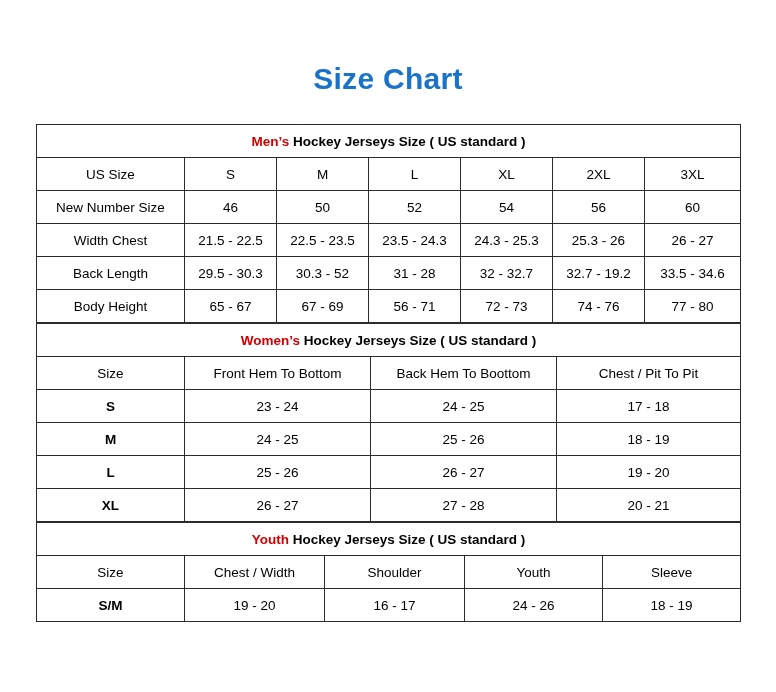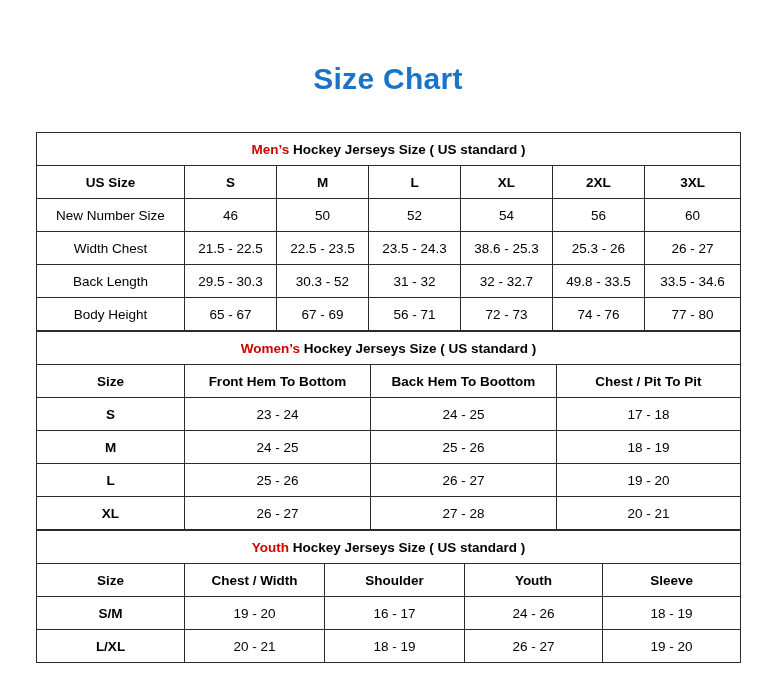--- a/index.html
+++ b/index.html
@@ -21,21 +21,21 @@
   }
   .title {
     text-align: center;
     color: #1a73c8;
     font-size: 30px;
     font-weight: bold;
     padding-top: 62px;
     letter-spacing: 0.3px;
   }
   .chart-wrap {
-    margin: 36px 36px 0 36px;
+    margin: 28px 36px 0 36px;
   }
   table.size-table {
     border-collapse: collapse;
     width: 704px;
     table-layout: fixed;
   }
   table.size-table td {
     border: 1px solid #2b2b2b;
     text-align: center;
     vertical-align: middle;
@@ -51,21 +51,21 @@
     height: 32px;
   }
   .hl {
     color: #d00000;
     font-weight: bold;
   }
   td.row-label {
     font-size: 13.5px;
   }
   td.col-head {
-    font-weight: bold;
+    font-weight: normal;
   }
   td.size-label {
     font-weight: bold;
   }
 </style>
 </head>
 <body>
 
 <div class="page">
 
@@ -103,31 +103,31 @@
           <td>52</td>
           <td>54</td>
           <td>56</td>
           <td>60</td>
         </tr>
         <tr>
           <td class="row-label">Width Chest</td>
           <td>21.5 - 22.5</td>
           <td>22.5 - 23.5</td>
           <td>23.5 - 24.3</td>
-          <td>38.6 - 25.3</td>
+          <td>24.3 - 25.3</td>
           <td>25.3 - 26</td>
           <td>26 - 27</td>
         </tr>
         <tr>
           <td class="row-label">Back Length</td>
           <td>29.5 - 30.3</td>
           <td>30.3 - 52</td>
-          <td>31 - 32</td>
+          <td>31 - 28</td>
           <td>32 - 32.7</td>
-          <td>49.8 - 33.5</td>
+          <td>32.7 - 19.2</td>
           <td>33.5 - 34.6</td>
         </tr>
         <tr>
           <td class="row-label">Body Height</td>
           <td>65 - 67</td>
           <td>67 - 69</td>
           <td>56 - 71</td>
           <td>72 - 73</td>
           <td>74 - 76</td>
           <td>77 - 80</td>
@@ -198,24 +198,17 @@
           <td class="col-head">Youth</td>
           <td class="col-head">Sleeve</td>
         </tr>
         <tr>
           <td class="size-label">S/M</td>
           <td>19 - 20</td>
           <td>16 - 17</td>
           <td>24 - 26</td>
           <td>18 - 19</td>
         </tr>
-        <tr>
-          <td class="size-label">L/XL</td>
-          <td>20 - 21</td>
-          <td>18 - 19</td>
-          <td>26 - 27</td>
-          <td>19 - 20</td>
-        </tr>
       </tbody>
     </table>
 
   </div>
 </div>
 
 </body></html>

